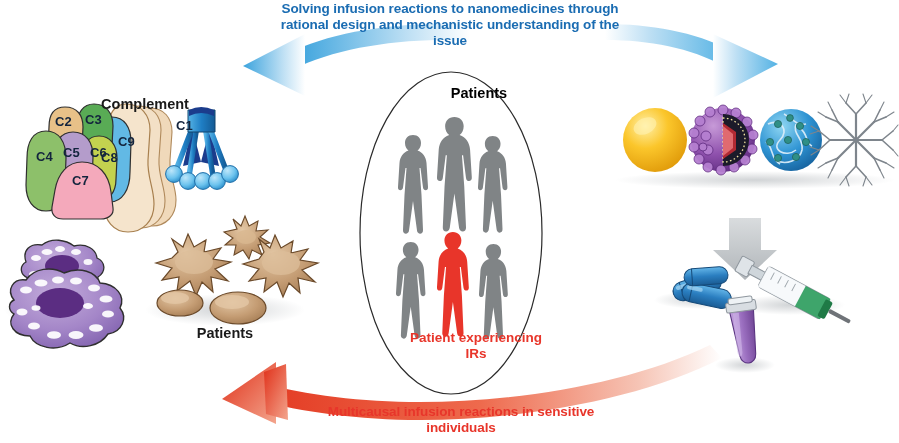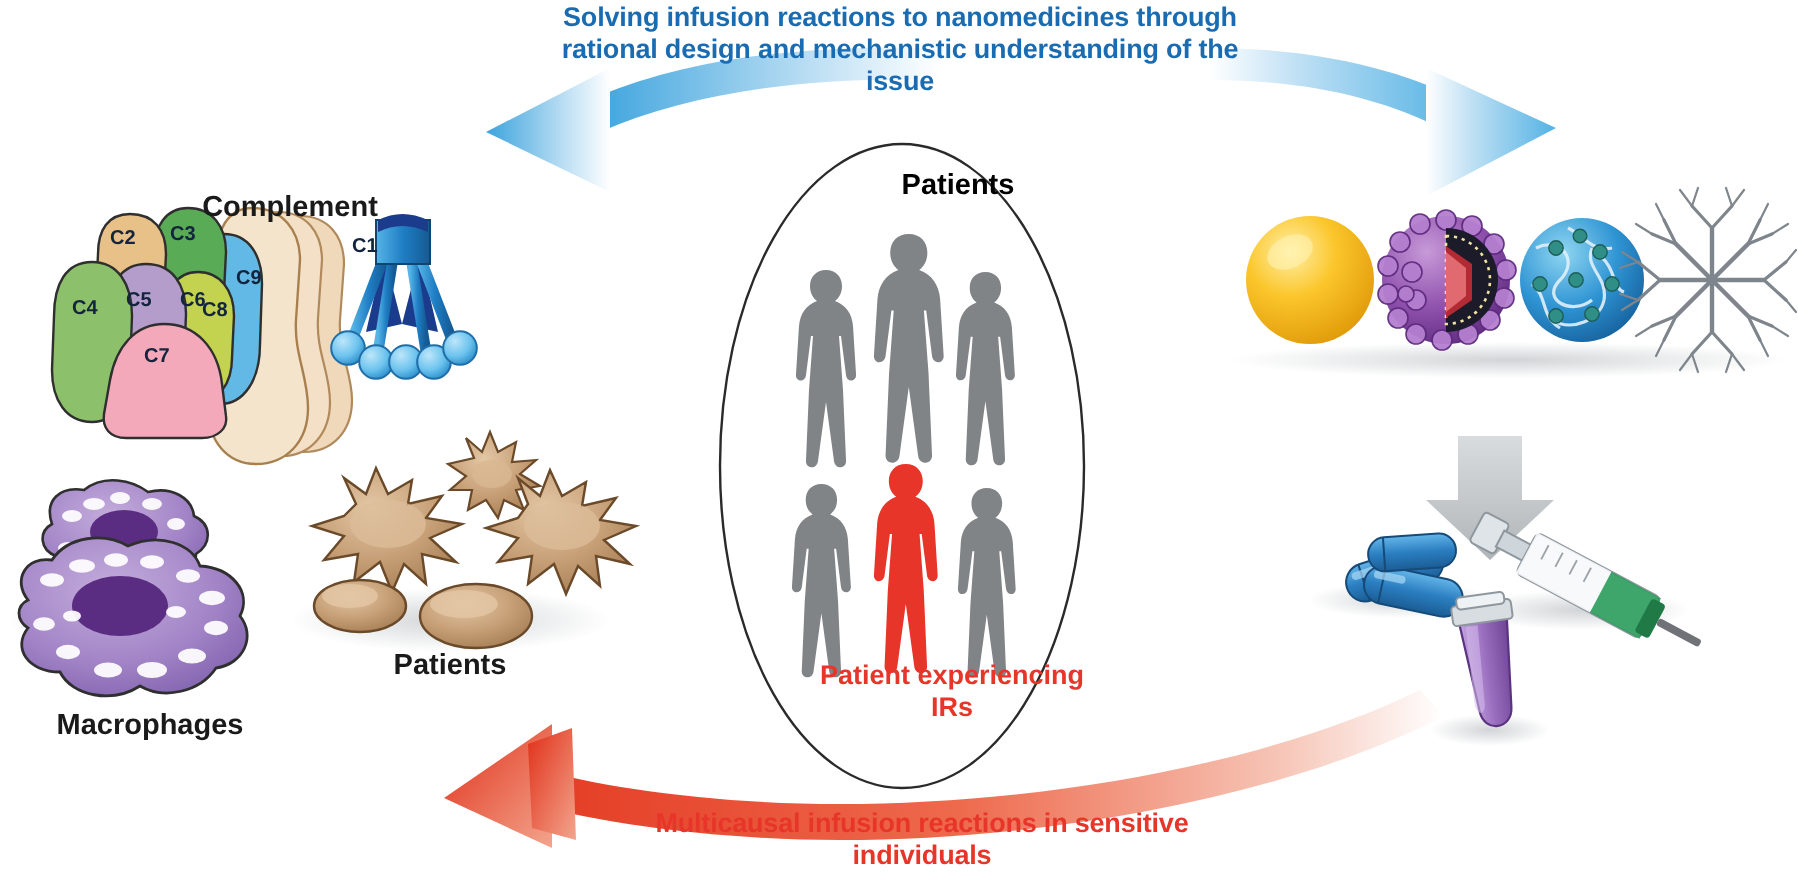--- a/index.html
+++ b/index.html
@@ -9,21 +9,21 @@
   svg.layer{position:absolute;left:0;top:0;width:899px;height:443px;}
   .txt{position:absolute;text-align:center;font-weight:bold;line-height:1.18;}
   #title-text{left:279px;top:1px;width:342px;font-size:13.5px;color:#1a6cb2;letter-spacing:-0.1px;}
   #bottom-text{left:300px;top:404px;width:322px;font-size:13.5px;color:#e8352a;letter-spacing:-0.1px;}
   #complement-label{left:55px;top:80px;width:180px;font-size:14.5px;color:#1a1a1a;margin-top:16px;}
   #macrophages-label{left:0px;top:355px;width:150px;font-size:14.5px;color:#1a1a1a;}
   #platelets-label{left:150px;top:325px;width:150px;font-size:14.5px;color:#1a1a1a;}
   #patients-label{left:404px;top:85px;width:150px;font-size:14.5px;color:#000000;}
   #patient-ir-label{left:400px;top:330px;width:152px;font-size:13.5px;color:#e8352a;line-height:1.2;}
   #nano-label{left:645px;top:186px;width:220px;font-size:14px;color:#1a1a1a;line-height:1.25;}
-  .lbl{position:absolute;font-weight:bold;color:#13243d;font-size:10px;}
+  .lbl{position:absolute;font-weight:bold;color:#13243d;font-size:13px;}
 </style>
 </head>
 <body>
 
 <div class="stage">
 
   <svg class="layer" viewBox="0 0 899 443">
     <defs>
       <linearGradient id="blueArrowL" x1="1" y1="0" x2="0" y2="0">
         <stop offset="0%" stop-color="#ffffff"></stop>
@@ -473,21 +473,20 @@
       </g>
     </g>
   </svg>
 
   <div class="txt" id="title-text">Solving infusion reactions to nanomedicines through rational design and mechanistic understanding of the issue</div>
 
   <div class="txt" id="bottom-text">Multicausal infusion reactions in sensitive individuals</div>
 
   <div class="txt" id="complement-label">Complement</div>
 
-  <div class="txt" id="macrophages-label">Macrophages</div>
 
   <div class="txt" id="platelets-label">Patients</div>
 
   <div class="txt" id="patients-label">Patients</div>
 
   <div class="txt" id="patient-ir-label">Patient experiencing IRs</div>
 
 
   <div class="lbl" style="left:55px;top:114px;">C2</div>
   <div class="lbl" style="left:85px;top:112px;">C3</div>

